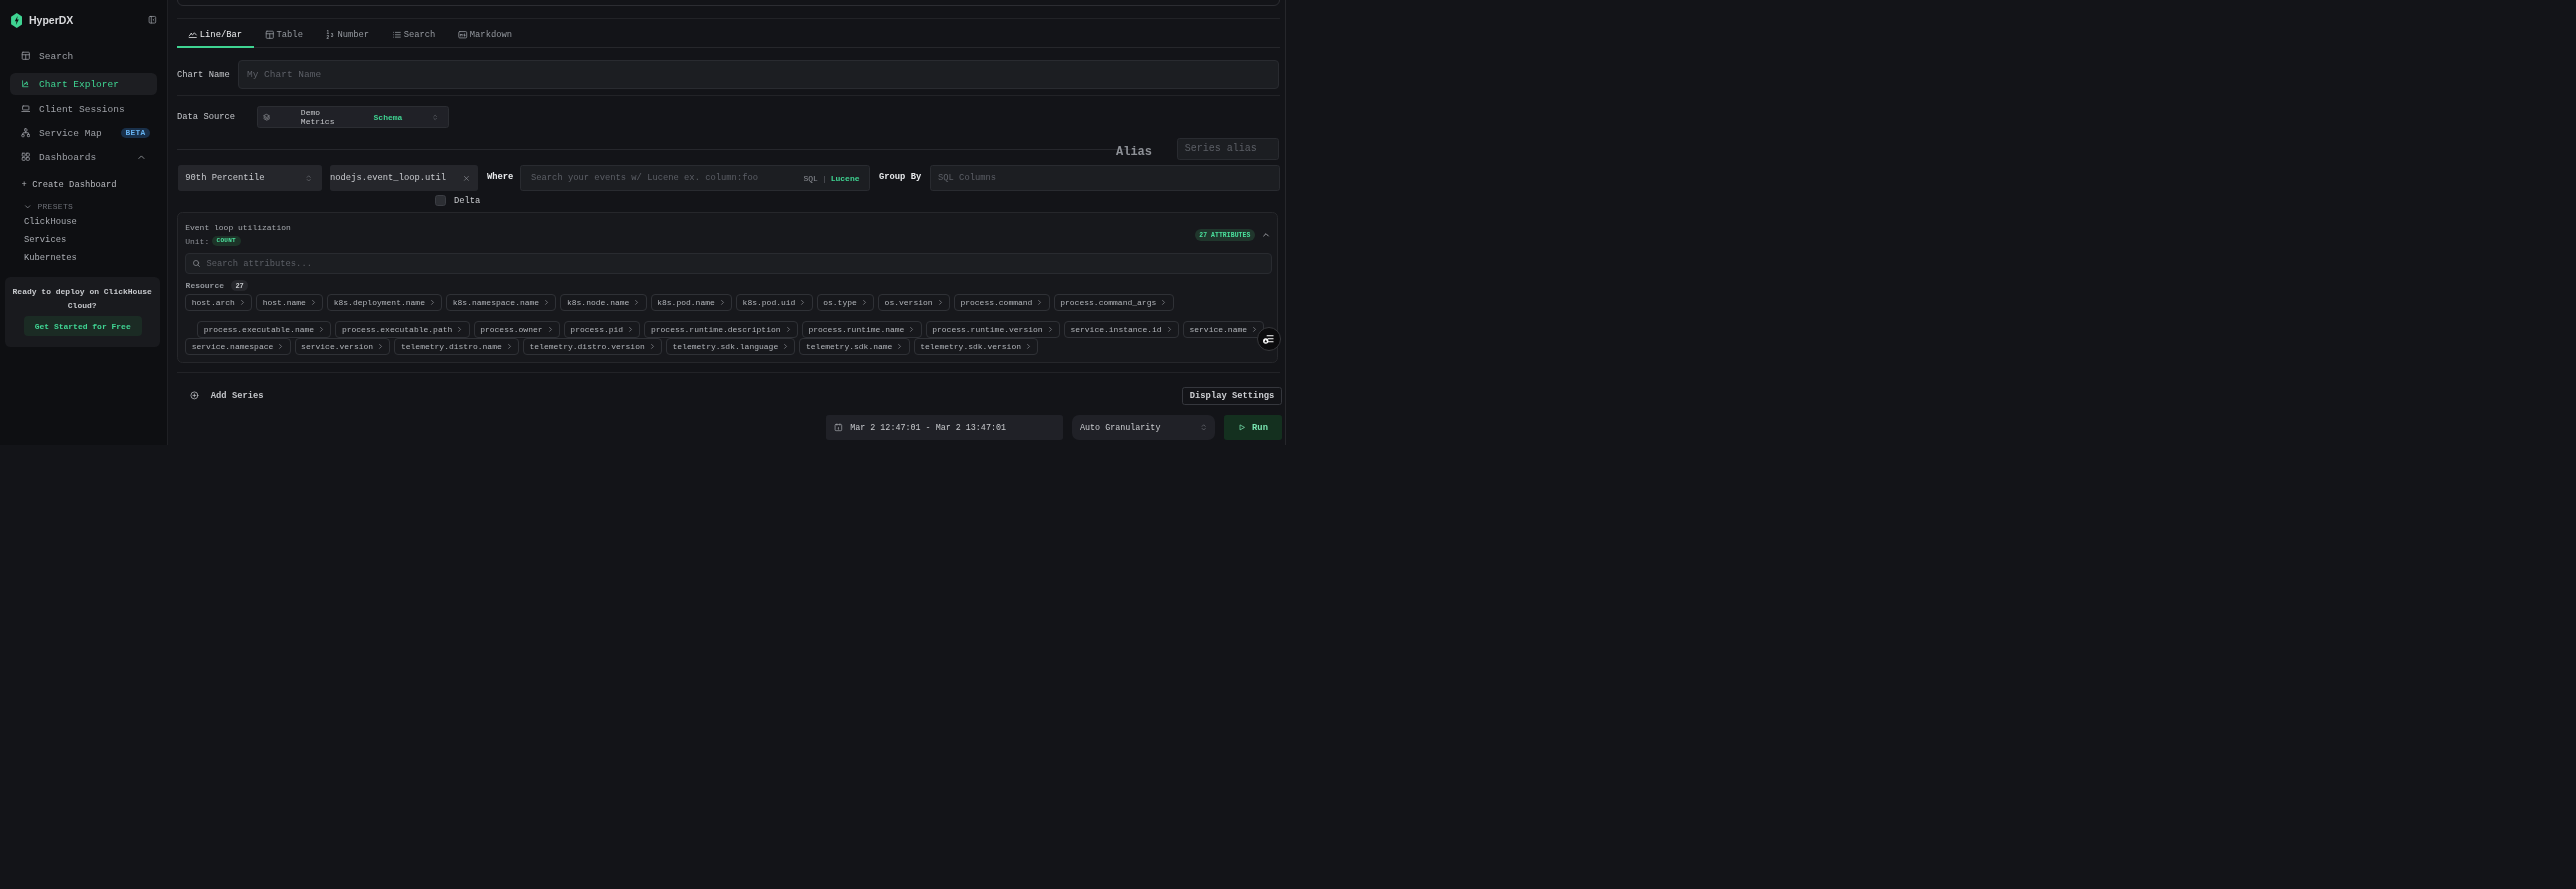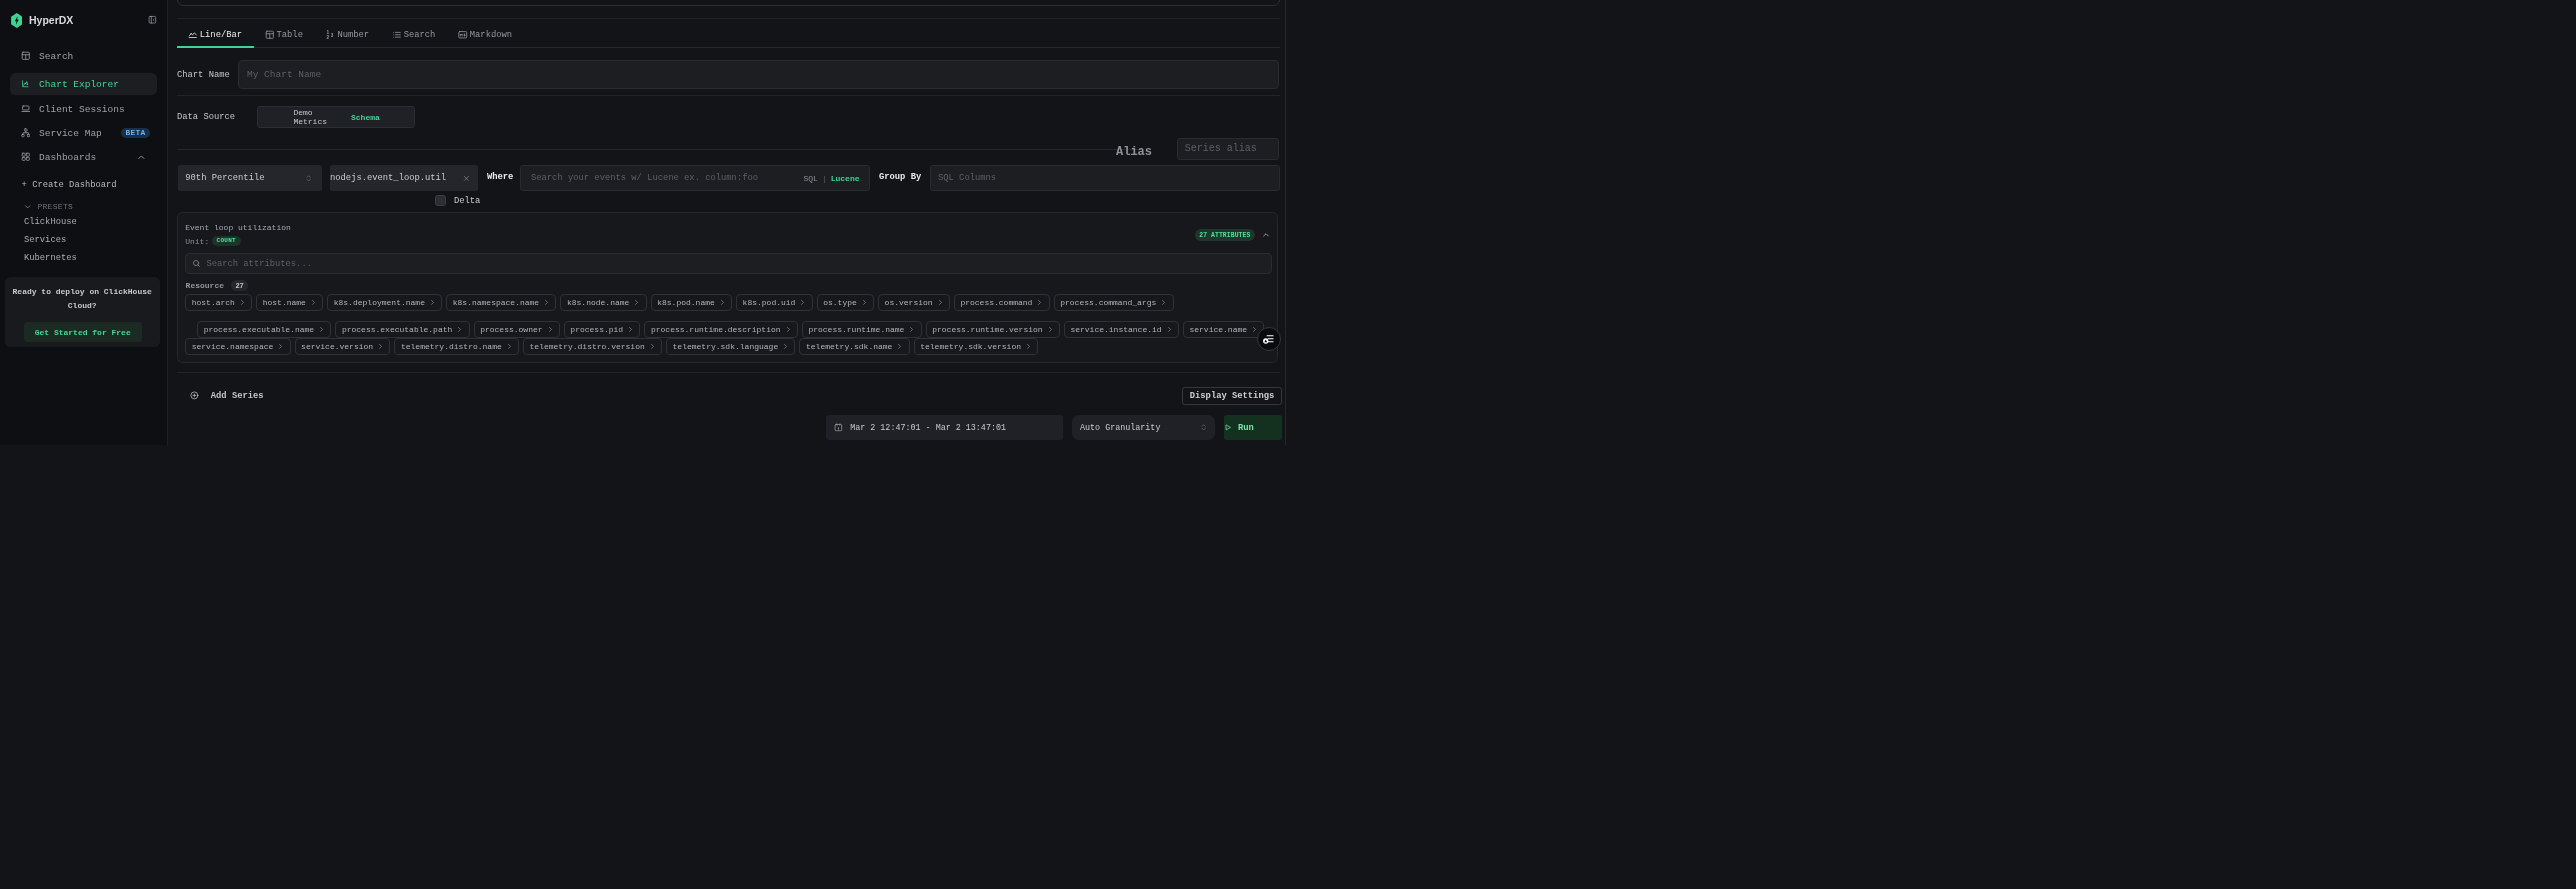--- a/index.html
+++ b/index.html
@@ -19,21 +19,21 @@
 .nav-item.active { background:#1d1e22; color:#3fd492; }
 #beta-badge { margin-left:19px; background:#19304a; color:#66b2f0; font-size:7.8px; font-weight:bold; letter-spacing:0.3px; padding:1.4px 4.7px; border-radius:6px; }
 .nav-chev { position:absolute; right:11.5px; }
 
 #create-dash { position:absolute; left:21.6px; top:180px; font-size:8.8px; color:#b7b9be; }
 #presets-hdr { position:absolute; left:24px; top:202px; font-size:8px; color:#6c6f76; letter-spacing:0.3px; display:flex; align-items:center; gap:6px; }
 .preset-item { position:absolute; left:24px; font-size:8.8px; color:#aaadb3; }
 
 #promo { position:absolute; left:4.7px; top:277px; width:155px; height:70px; background:#191a1e; border-radius:5.4px; text-align:center; }
 #promo .ptxt { margin-top:8px; font-size:8px; color:#c7c9cd; line-height:13.5px;font-weight:bold; }
-#promo .pbtn { position:absolute; left:19px; top:39px; width:118px; height:20px; background:#1b2b24; border-radius:4px; color:#40d795; font-size:8px; font-weight:bold; display:flex; align-items:center; justify-content:center;margin-top:6px; }
+#promo .pbtn { position:absolute; left:19px; top:39px; width:118px; height:20px; background:#1b2b24; border-radius:4px; color:#40d795; font-size:8px; font-weight:bold; display:flex; align-items:center; justify-content:center; }
 
 
 #main { position:absolute; left:168px; top:0; width:1120px; height:445px; background:#131418; }
 .hr { position:absolute; left:8.8px; width:1103px; height:0.7px; background:#222327; }
 #topbox { position:absolute; left:8.8px; top:-8px; width:1103px; height:14px; border:0.7px solid #2c2d32; border-radius:6px; }
 
 
 #tabs { position:absolute; left:8.8px; top:22px; width:1103px; height:26px; border-bottom:0.7px solid #26272b; display:flex; }
 .tab { display:flex; align-items:center; gap:2px; padding:0 11.5px; font-size:8.8px; color:#94989e; position:relative; }
 .tab.active { color:#ecedef; }
@@ -187,21 +187,21 @@
   </div>
 
   <div class="flabel abs" style="left:9px; top:70px;">Chart Name</div>
   <div class="inp" style="left:70px; top:60px; width:1041px; height:29px;">
     <span class="ph" style="margin-left:8px; font-size:9.5px;">My Chart Name</span>
   </div>
 
   <div class="hr" style="top:95px;"></div>
 
   <div class="flabel abs" style="left:9px; top:112px;">Data Source</div>
-  <div class="sel" style="left:89px; top:106px; width:158px; height:22px; background:#202127; border:0.7px solid #2b2d32;gap:24px;">
+  <div class="sel" style="left:89px; top:106px; width:192px; height:22px; background:#202127; border:0.7px solid #2b2d32;gap:24px;">
     <svg style="margin-left:5.4px;" width="8.8" height="8.8" viewBox="0 0 24 24" fill="none" stroke="#9da0a6" stroke-width="2" stroke-linecap="round" stroke-linejoin="round">
         <path d="m12 2.5 9 4.8-9 4.8-9-4.8z"></path>
         <path d="m3 11.8 9 4.8 9-4.8"></path>
         <path d="m3 16.3 9 4.8 9-4.8"></path>
       </svg>
     <span style="margin-left:6px; font-size:8px; color:#c5c7cb;">Demo Metrics</span>
     <span style="margin-left:auto; font-size:8px; font-weight:bold; color:#3fd492;">Schema</span>
     <svg style="margin:0 10px 0 5.4px;" width="7.4" height="8.8" viewBox="0 0 24 26" fill="none" stroke="#6a6d73" stroke-width="2.4" stroke-linecap="round" stroke-linejoin="round">
         <path d="M7 9.5 12 4.5l5 5"></path>
         <path d="M7 16.5l5 5 5-5"></path>
@@ -381,21 +381,21 @@
       </svg>
     <span style="margin-left:7.4px; font-size:8.4px; color:#c9cbcf;">Mar 2 12:47:01 - Mar 2 13:47:01</span>
   </div>
   <div class="abs" style="left:904px; top:415px; width:143px; height:25px; background:#202127; border-radius:7px; display:flex; align-items:center;">
     <span style="margin-left:8px; font-size:8.4px; color:#c9cbcf;">Auto Granularity</span>
     <svg style="margin-left:auto; margin-right:8px;" width="7.4" height="8.8" viewBox="0 0 24 26" fill="none" stroke="#6a6d73" stroke-width="2.4" stroke-linecap="round" stroke-linejoin="round">
         <path d="M7 9.5 12 4.5l5 5"></path>
         <path d="M7 16.5l5 5 5-5"></path>
       </svg>
   </div>
-  <div class="abs" style="left:1056px; top:415px; width:58px; height:25px; background:#14301f; border-radius:2.7px; display:flex; align-items:center; justify-content:flex-start; gap:6px;">
+  <div class="abs" style="left:1056px; top:415px; width:58px; height:25px; background:#14301f; border-radius:2.7px; display:flex; align-items:center; justify-content:center; gap:6px;">
     <svg width="8" height="8.8" viewBox="0 0 24 24" fill="none" stroke="#79e6b1" stroke-width="2.2" stroke-linejoin="round">
         <path d="M6 4.5 19.5 12 6 19.5Z"></path>
       </svg>
     <span style="font-size:8.8px; font-weight:bold; color:#79e6b1;">Run</span>
   </div>
 
   <div class="abs" style="left:1089px; top:327px; width:24px; height:24px; background:#0b0b0d; border:1px solid #36373b; border-radius:50%; display:flex; align-items:center; justify-content:center;">
     <svg width="11.5" height="10" viewBox="0 0 34 30" fill="none">
       <path d="M12 5h18" stroke="#fff" stroke-width="3.2" stroke-linecap="round"></path>
       <path d="M15 14h15" stroke="#fff" stroke-width="3.2" stroke-linecap="round"></path>

